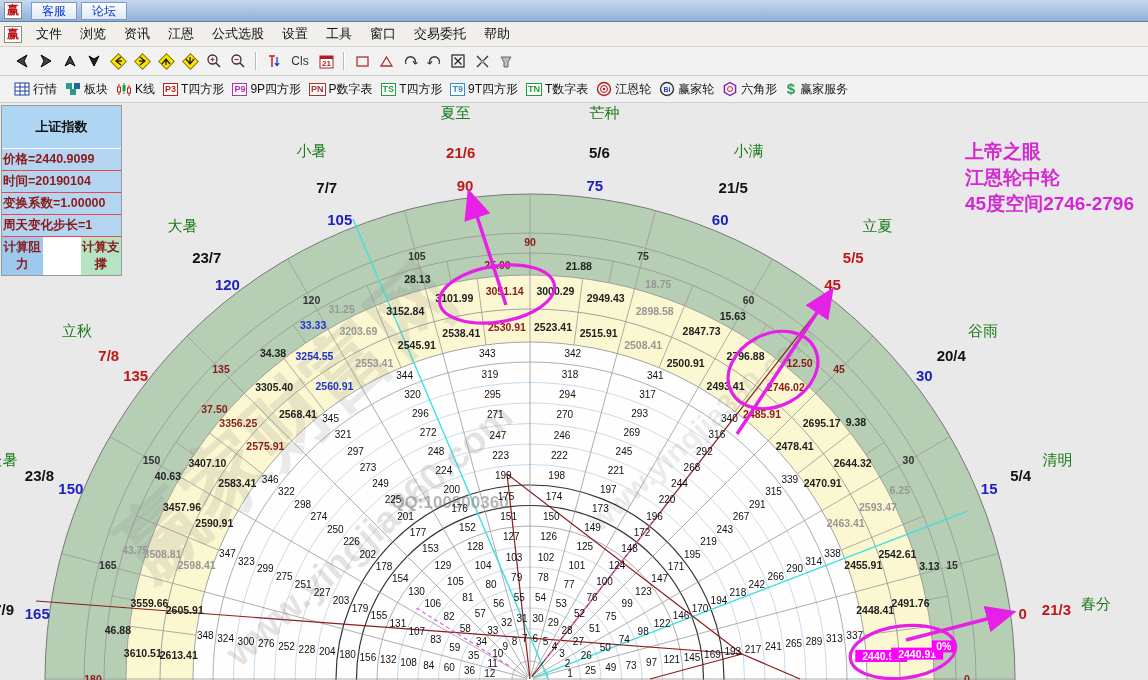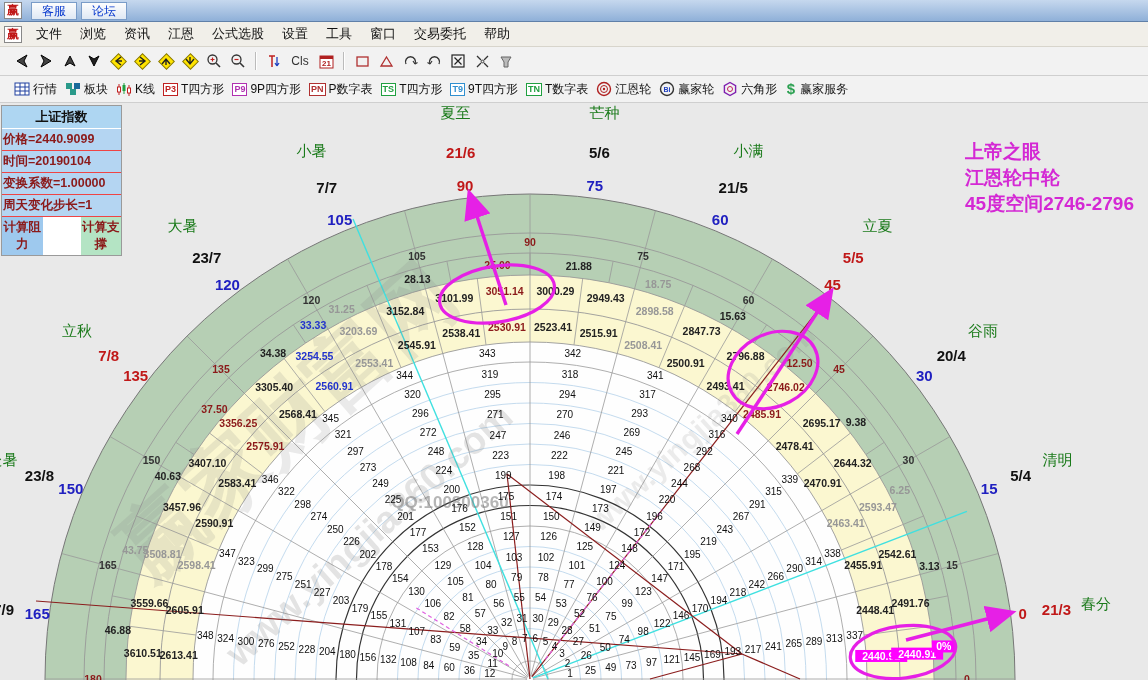--- a/index.html
+++ b/index.html
@@ -18,21 +18,21 @@
     box-sizing:border-box;padding:0 10px;}
   .toolbar2{height:27px;}
   .ticon{display:inline-flex;align-items:center;justify-content:center;width:24px;height:22px;}
   .tsep{width:1px;height:18px;background:#bbb;margin:0 5px;border-right:1px solid #fff;}
   .g-item{display:flex;align-items:center;margin:0 4px;}
   .g-item .lbl{font-size:12px;color:#111;margin-left:3px;}
   .badge{font-size:9px;font-weight:bold;border:1px solid;padding:0 1px;line-height:11px;background:#fff;}
   .chart{position:relative;width:1148px;height:577px;background:#e9e9e9;}
   .panel{position:absolute;left:1px;top:2px;width:119px;border:1px solid #9a9a9a;background:#fff;z-index:5;}
   .panel-h{background:#aed6f2;color:#111;font-size:13px;font-weight:bold;text-align:center;
-    padding:2px 0;border-bottom:1px solid #fff;}
+    padding:12px 0;border-bottom:1px solid #fff;}
   .panel-row{background:#b4d5f2;color:#8b1a1a;font-size:12.5px;font-weight:bold;padding:2px 1px;
     border-bottom:1px solid #ef4444;white-space:nowrap;overflow:hidden;}
   .panel-btns{display:flex;}
   .panel-btn{flex:1;font-size:12.5px;font-weight:bold;color:#8b1a1a;text-align:center;padding:2px 0;}
   .btn-res{background:#9ec9ee;border-right:1px solid #fff;}
   .btn-sup{background:#b4e4c4;margin-left:37px;}
   .annot{position:absolute;right:14px;top:36px;text-align:left;font-size:19px;font-weight:bold;
     line-height:26px;z-index:6;}
 </style>
 </head>

